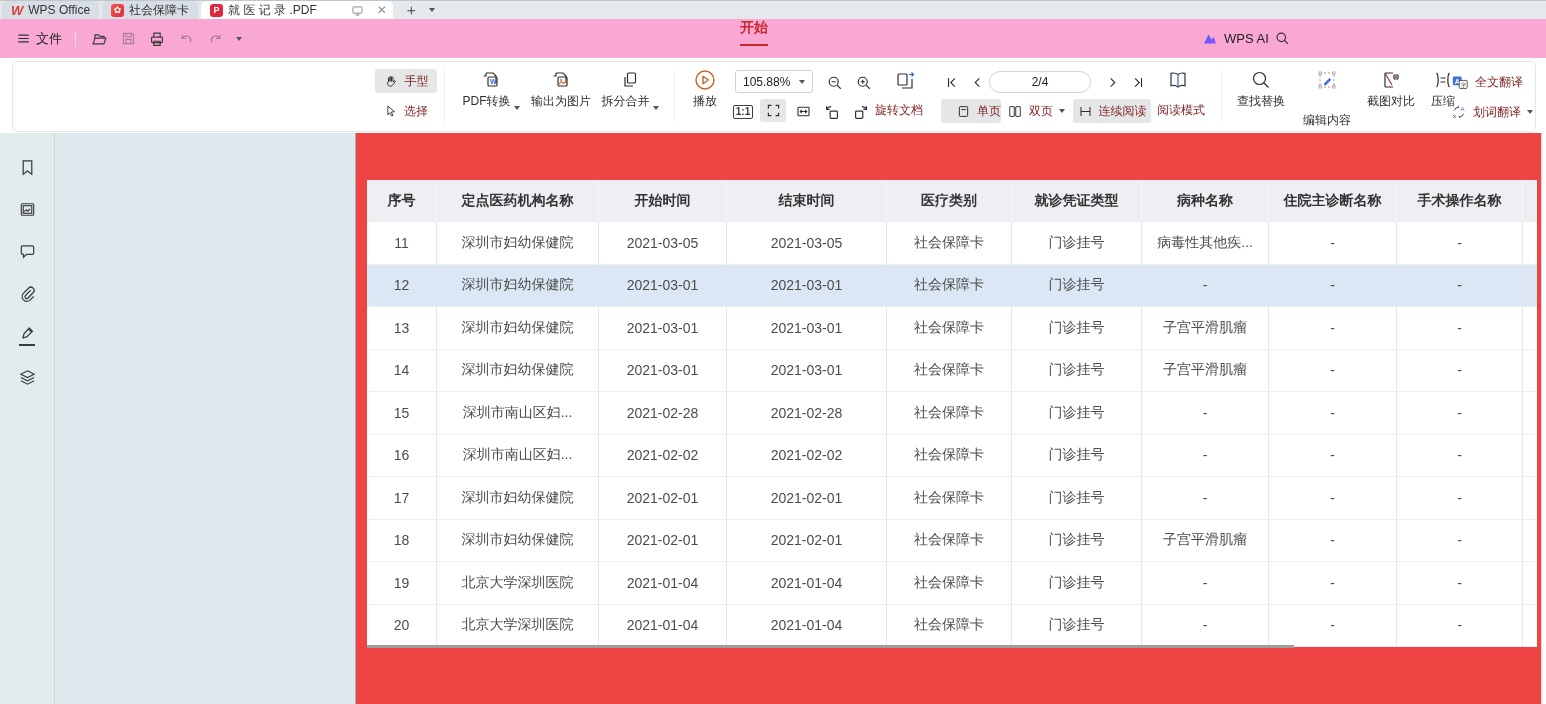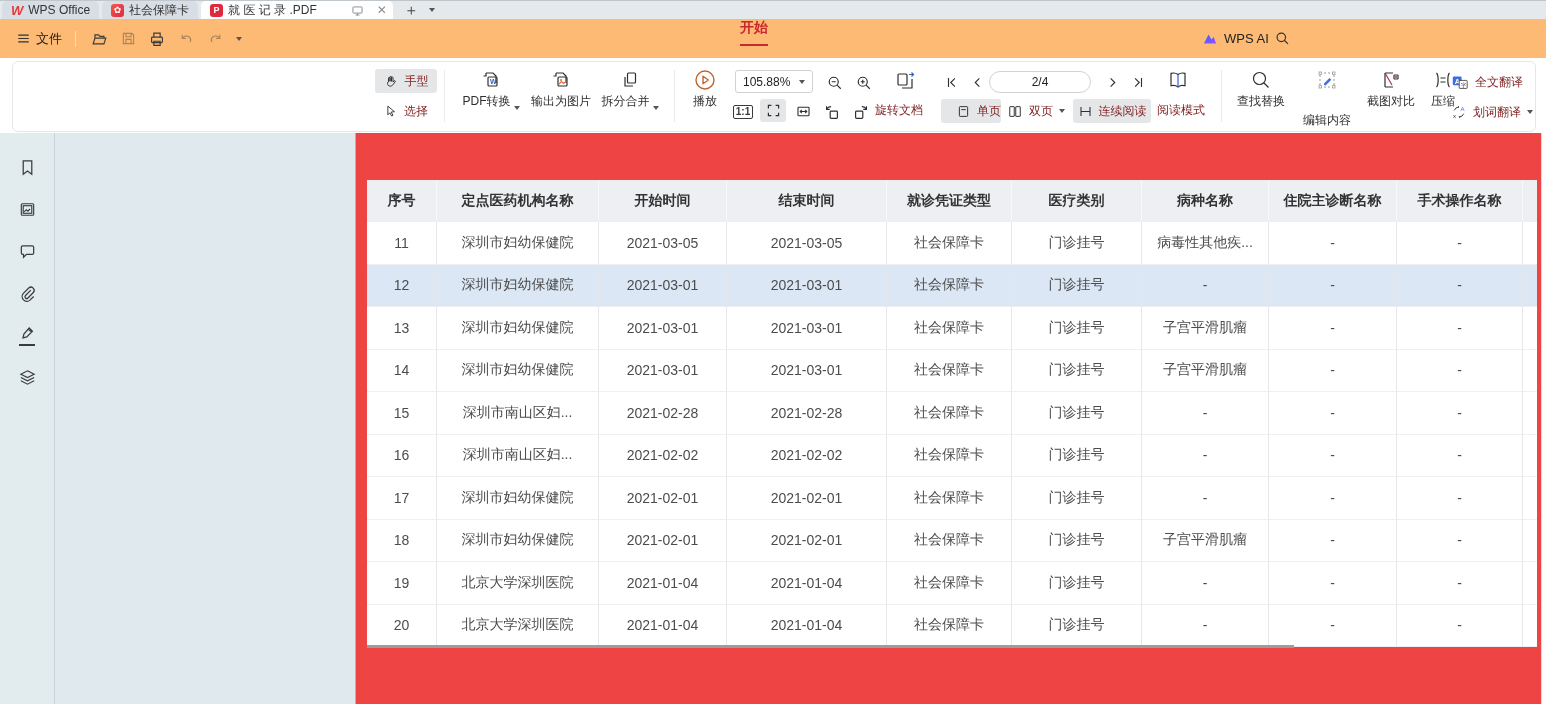--- a/index.html
+++ b/index.html
@@ -13,21 +13,21 @@
   .wtab.active { background:#fff; }
   .wtab .xbtn { margin-left:4px; color:#8a8f94; font-size:12px; }
   .tab-extra { display:flex; align-items:center; height:19px; margin-left:8px; gap:10px; color:#444; }
   .plus { font-size:15px; line-height:15px; }
   .logo-w { color:#e23c39; font-weight:800; font-size:13px; font-style:italic; }
   .sq-ic { width:13px; height:13px; border-radius:3px; display:inline-flex; align-items:center; justify-content:center; color:#fff; font-size:9px; font-weight:700; }
   .sq-docer { background:linear-gradient(135deg,#f2574b,#e02b3f); }
   .sq-pdf { background:#e0293d; }
 
   
-  .menubar { position:relative; height:39px; background:#fdba74; display:flex; align-items:center; }
+  .menubar { position:relative; height:39px; background:#f9a8d4; display:flex; align-items:center; }
   .m-left { display:flex; align-items:center; gap:9px; padding-left:16px; }
   .m-file { display:flex; align-items:center; gap:5px; font-size:13px; color:#222; }
   .m-sep { width:1px; height:16px; background:#e0e0e0; margin:0 4px; }
   .mi { width:20px; height:20px; display:inline-flex; align-items:center; justify-content:center; }
   .dim { opacity:.42; }
   .ribbon { position:absolute; left:740px; top:0; height:100%; display:flex; align-items:center; gap:29px;flex-direction:column; }
   .rtab { position:relative; font-size:14px; color:#333; white-space:nowrap; cursor:default; }
   .rtab.active { color:#c7292f; font-weight:700; }
   .rtab.active::after { content:''; position:absolute; left:0; right:0; bottom:-9px; height:2.5px; background:#c7292f; }
   .wpsai { position:absolute; left:1202px; top:0; height:100%; display:flex; align-items:center; gap:6px; font-size:13px; color:#222; }
@@ -472,22 +472,22 @@
     </div>
     <div class="side-panel"></div>
 
     <div class="content">
       <div class="dtable">
         <div class="thead">
             <div class="tcell">序号</div>
             <div class="tcell">定点医药机构名称</div>
             <div class="tcell">开始时间</div>
             <div class="tcell">结束时间</div>
+            <div class="tcell">医疗类别</div>
             <div class="tcell">就诊凭证类型</div>
-            <div class="tcell">医疗类别</div>
             <div class="tcell">病种名称</div>
             <div class="tcell">住院主诊断名称</div>
             <div class="tcell">手术操作名称</div>
             <div class="tcell pad"></div>
           </div>
         <div>
             <div class="trow">
               <div class="tcell">11</div>
               <div class="tcell">深圳市妇幼保健院</div>
               <div class="tcell">2021-03-05</div>

